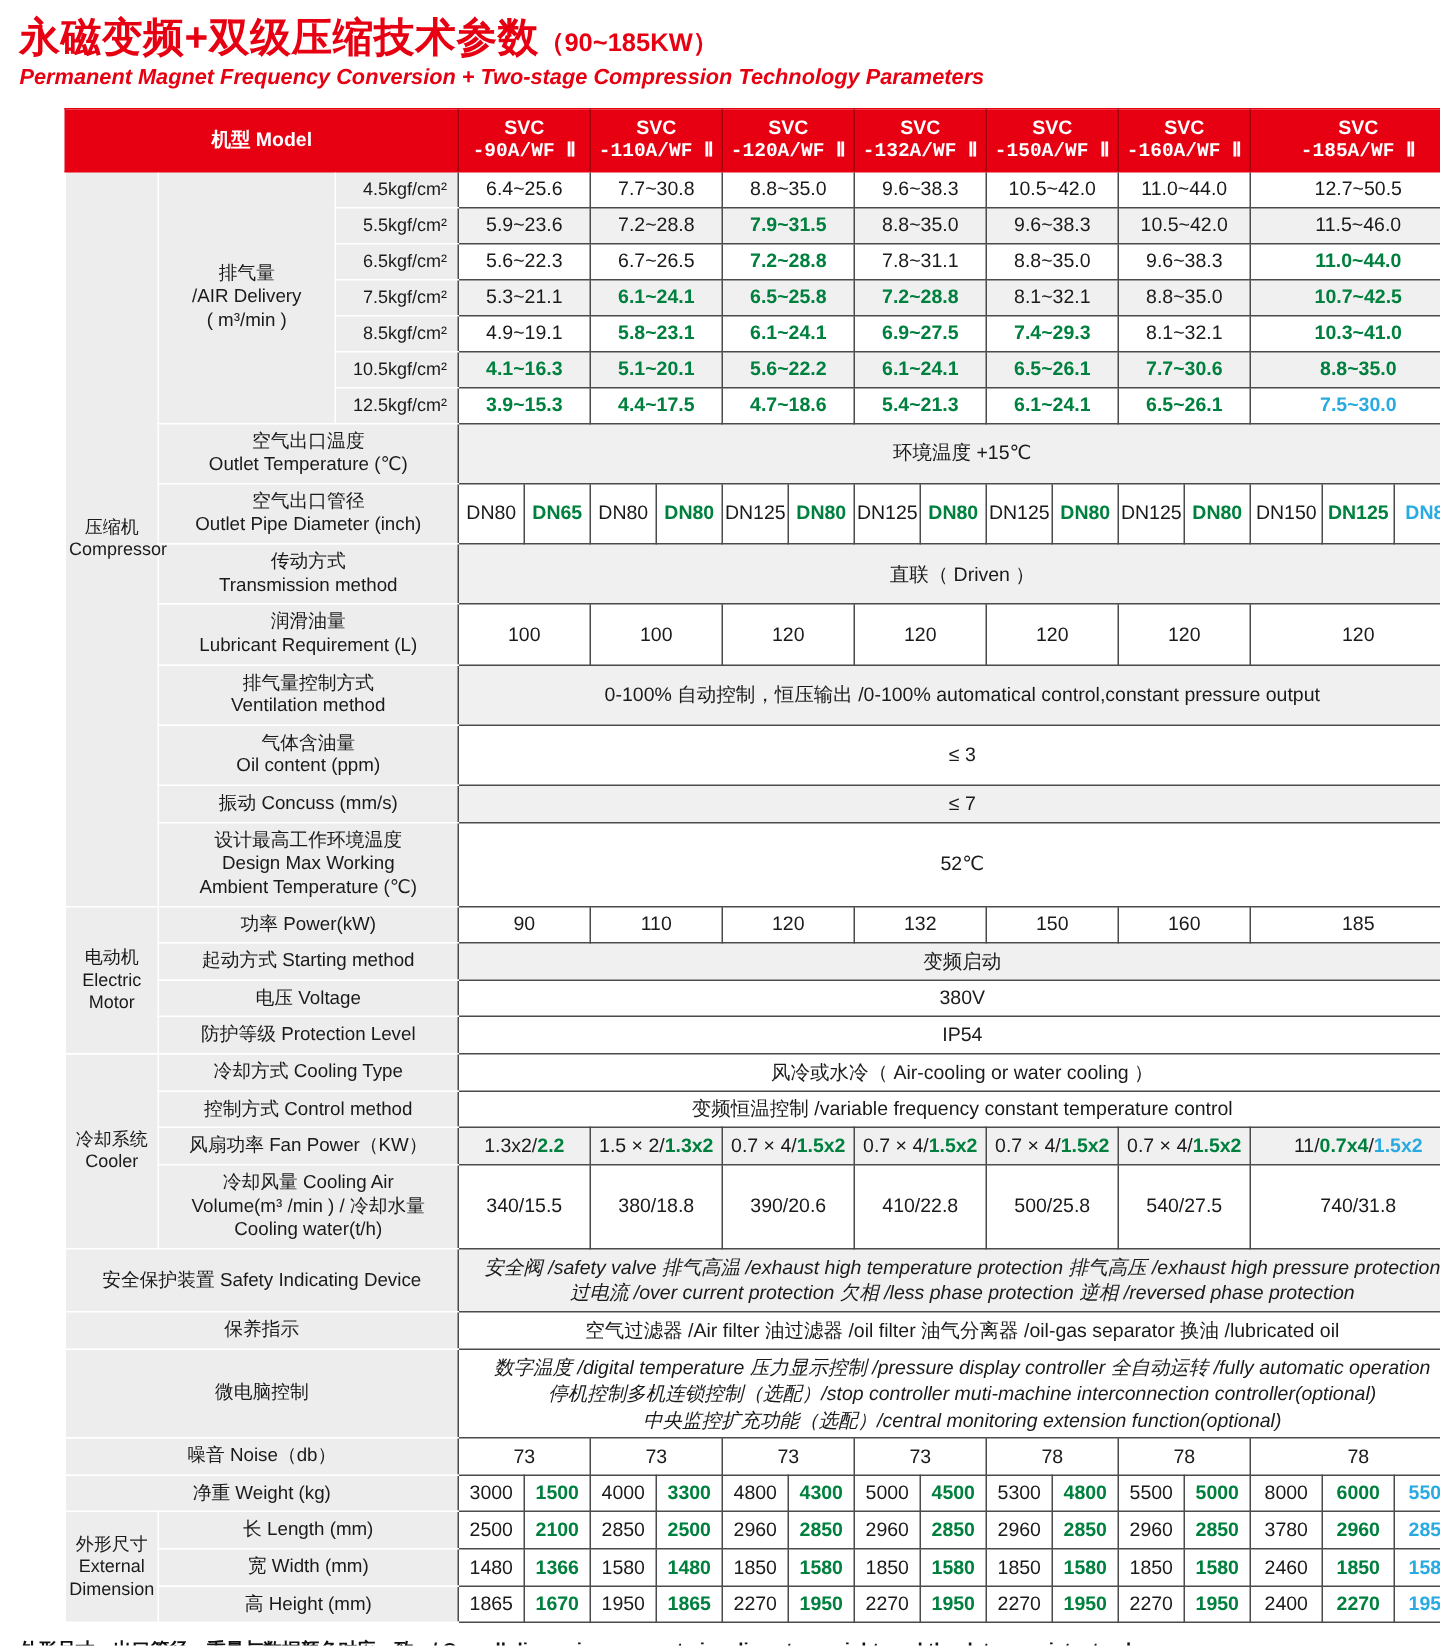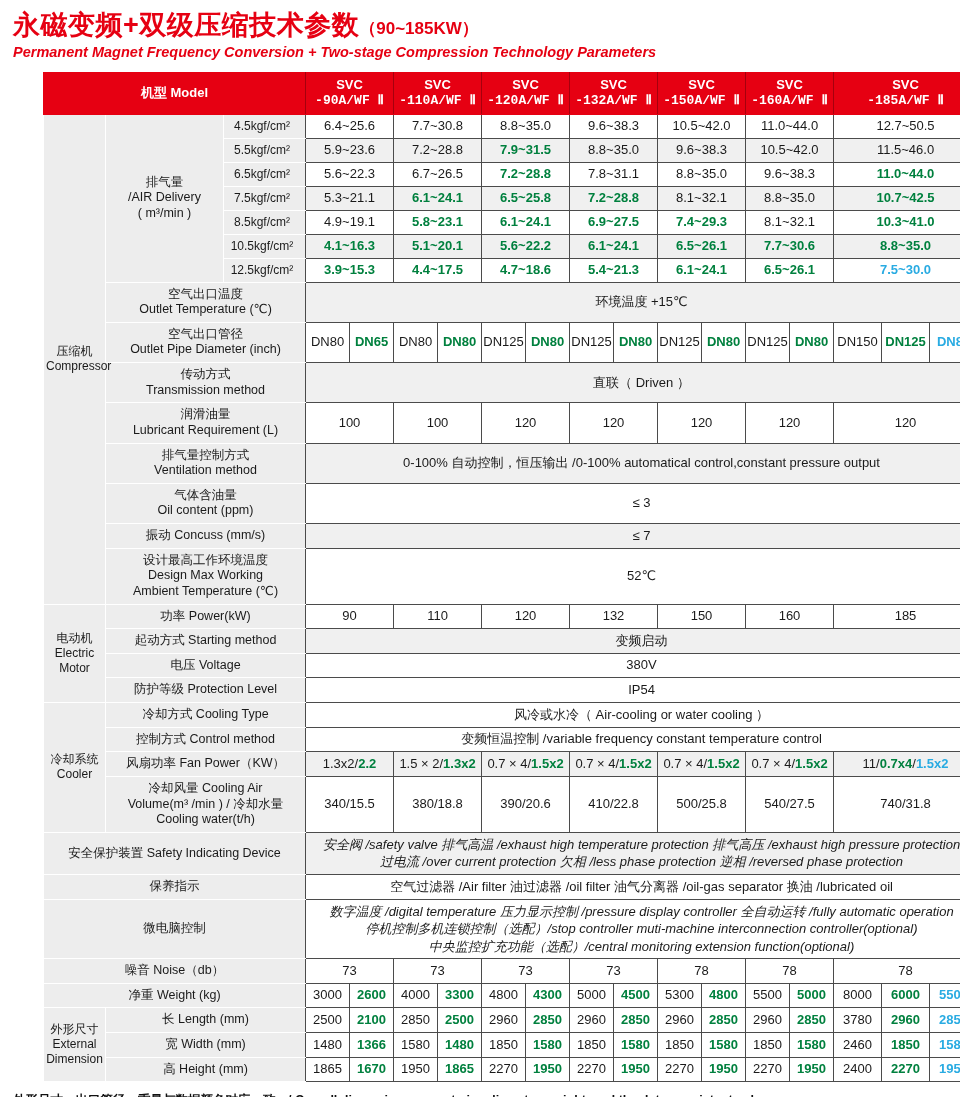--- a/index.html
+++ b/index.html
@@ -23,21 +23,21 @@
   thead th:last-child{border-right:1px solid var(--red);}
   thead th .m2{font-size:13px;font-family:Liberation Mono, monospace;}
 
   td{font-size:13px;text-align:center;vertical-align:middle;
      padding:3px 1px;line-height:1.25;}
   td.val{border:1px solid var(--line);background:#fff;}
   tr.shade td.val{background:var(--shade);}
   td.sec,td.lbl{background:var(--label-bg);border:1px solid #fff;border-right:0;
                 font-size:12.5px;padding:4px 2px;}
   td.sec{font-size:12px;}
-  td.sub{text-align:center;padding-right:7px;font-size:12px;}
+  td.sub{text-align:right;padding-right:7px;font-size:12px;}
   td.lbl .ln,td.sec .ln{display:block;}
   .c-g{color:var(--green);font-weight:bold;}
   .c-b{color:var(--blue);font-weight:bold;}
   td.merged div{line-height:1.35;font-style:italic;}
 
   .footnotes{margin-top:9px;}
   .footnotes p{margin:0 0 2px 0;font-size:12.5px;font-weight:bold;
                color:#111;line-height:1.45;}
 </style>
 </head>
@@ -369,21 +369,21 @@
           <td class="val" colspan="2">73</td>
           <td class="val" colspan="2">78</td>
           <td class="val" colspan="2">78</td>
           <td class="val" colspan="3">78</td>
         </tr>
         <tr>
           <td class="lbl" colspan="3">
             <span class="ln">净重 Weight (kg)</span>
           </td>
           <td class="val">3000</td>
-          <td class="val c-g">2600</td>
+          <td class="val c-g">1500</td>
           <td class="val">4000</td>
           <td class="val c-g">3300</td>
           <td class="val">4800</td>
           <td class="val c-g">4300</td>
           <td class="val">5000</td>
           <td class="val c-g">4500</td>
           <td class="val">5300</td>
           <td class="val c-g">4800</td>
           <td class="val">5500</td>
           <td class="val c-g">5000</td>

